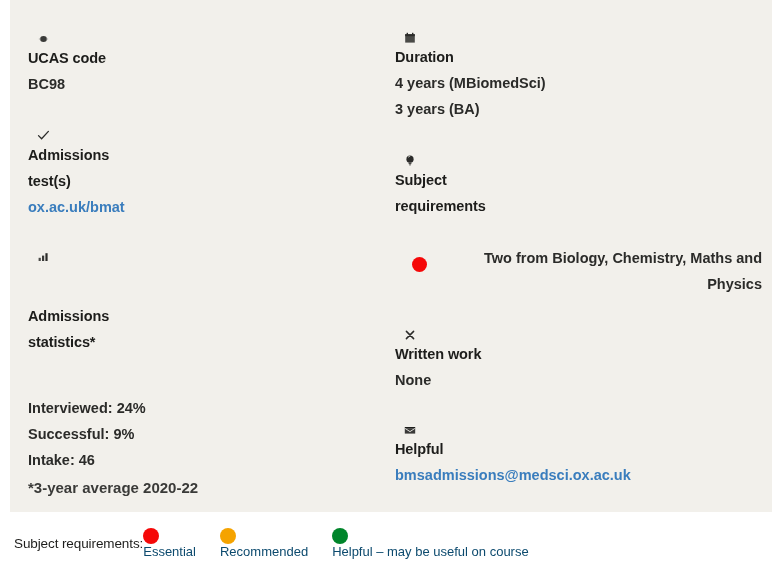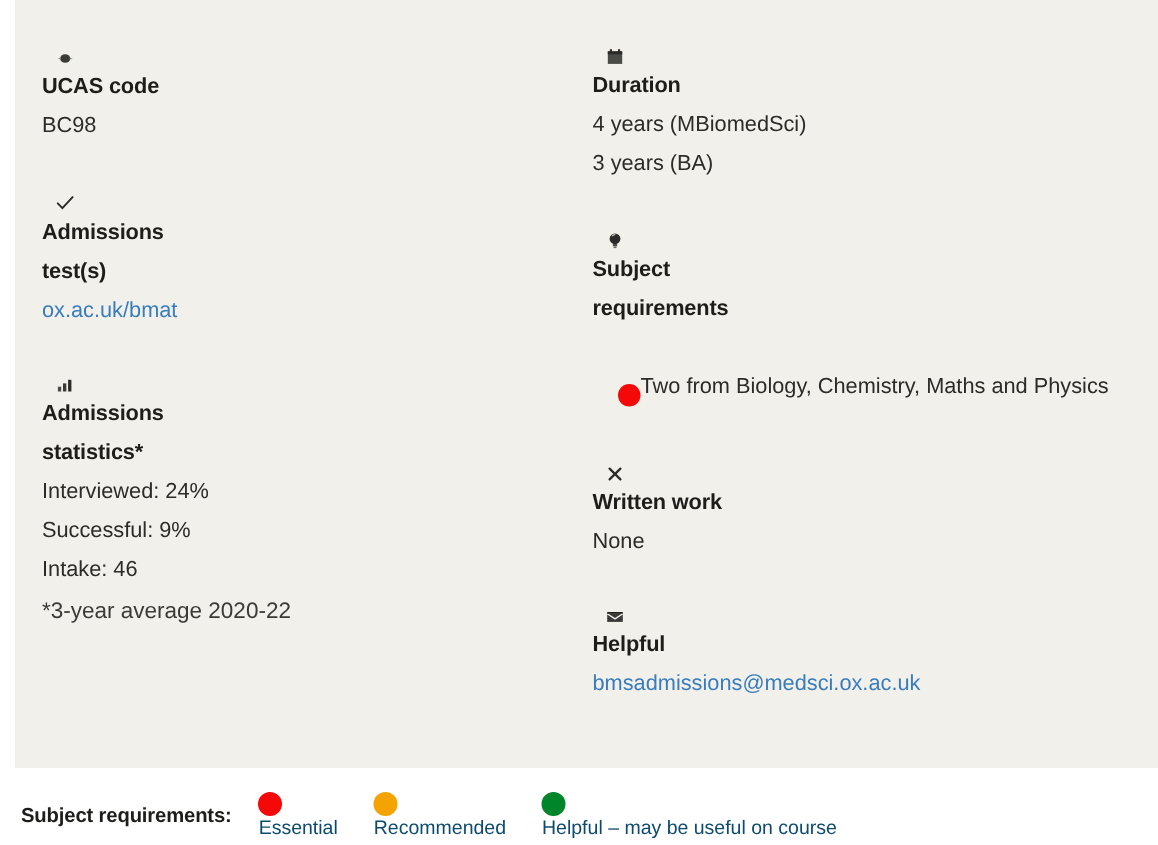--- a/index.html
+++ b/index.html
@@ -36,21 +36,21 @@
   }
   .col-left { padding-right: 8px; }
   .row {
     display: flex;
     flex-direction: column;
     align-items: flex-start;
     margin-bottom: 28px;
   }
   .row.r-entrance { margin-bottom: 22px; }
   .row.r-admtest  { margin-bottom: 26px; }
-  .row.r-stats    { margin-bottom: 16px; }
+  .row.r-stats    { margin-bottom: 16px; gap: 40px; }
   .icon-cell {
     width: 30px;
     min-width: 30px;
     padding-top: 4px;
     display: flex;
     justify-content: center;
     color: #3a3a38;
   }
   .icon-cell svg { display: block; }
   .label-cell {
@@ -60,20 +60,21 @@
     font-size: 14.5px;
     color: #1d1d1b;
     line-height: 26px;
     letter-spacing: -0.1px;
   }
   .value-cell {
     flex: 1;
     font-size: 14.5px;
     color: #2b2b29;
     line-height: 26px;
+    font-weight: bold;
   }
   .value-cell .line { display: block; }
   .value-cell a {
     color: #3a7dbd;
     text-decoration: none;
     text-align: right;
   }
   .footnote {
     display: block;
     font-size: 15px;
@@ -110,24 +111,23 @@
     position: absolute;
     left: 0;
     top: 528px;
     width: 772px;
     display: flex;
     flex-direction: row;
     align-items: center;
     padding-left: 14px;
   }
   .legend-title {
-    font-weight: bold;
+    font-weight: normal;
     font-size: 13.5px;
     color: #1d1d1b;
-    margin-right: 18px;
     letter-spacing: -0.1px;
   }
   .legend-item {
     display: flex;
     flex-direction: column;
     align-items: flex-start;
     margin-right: 24px;
     font-size: 13px;
     color: #0c4a6e;
   }

